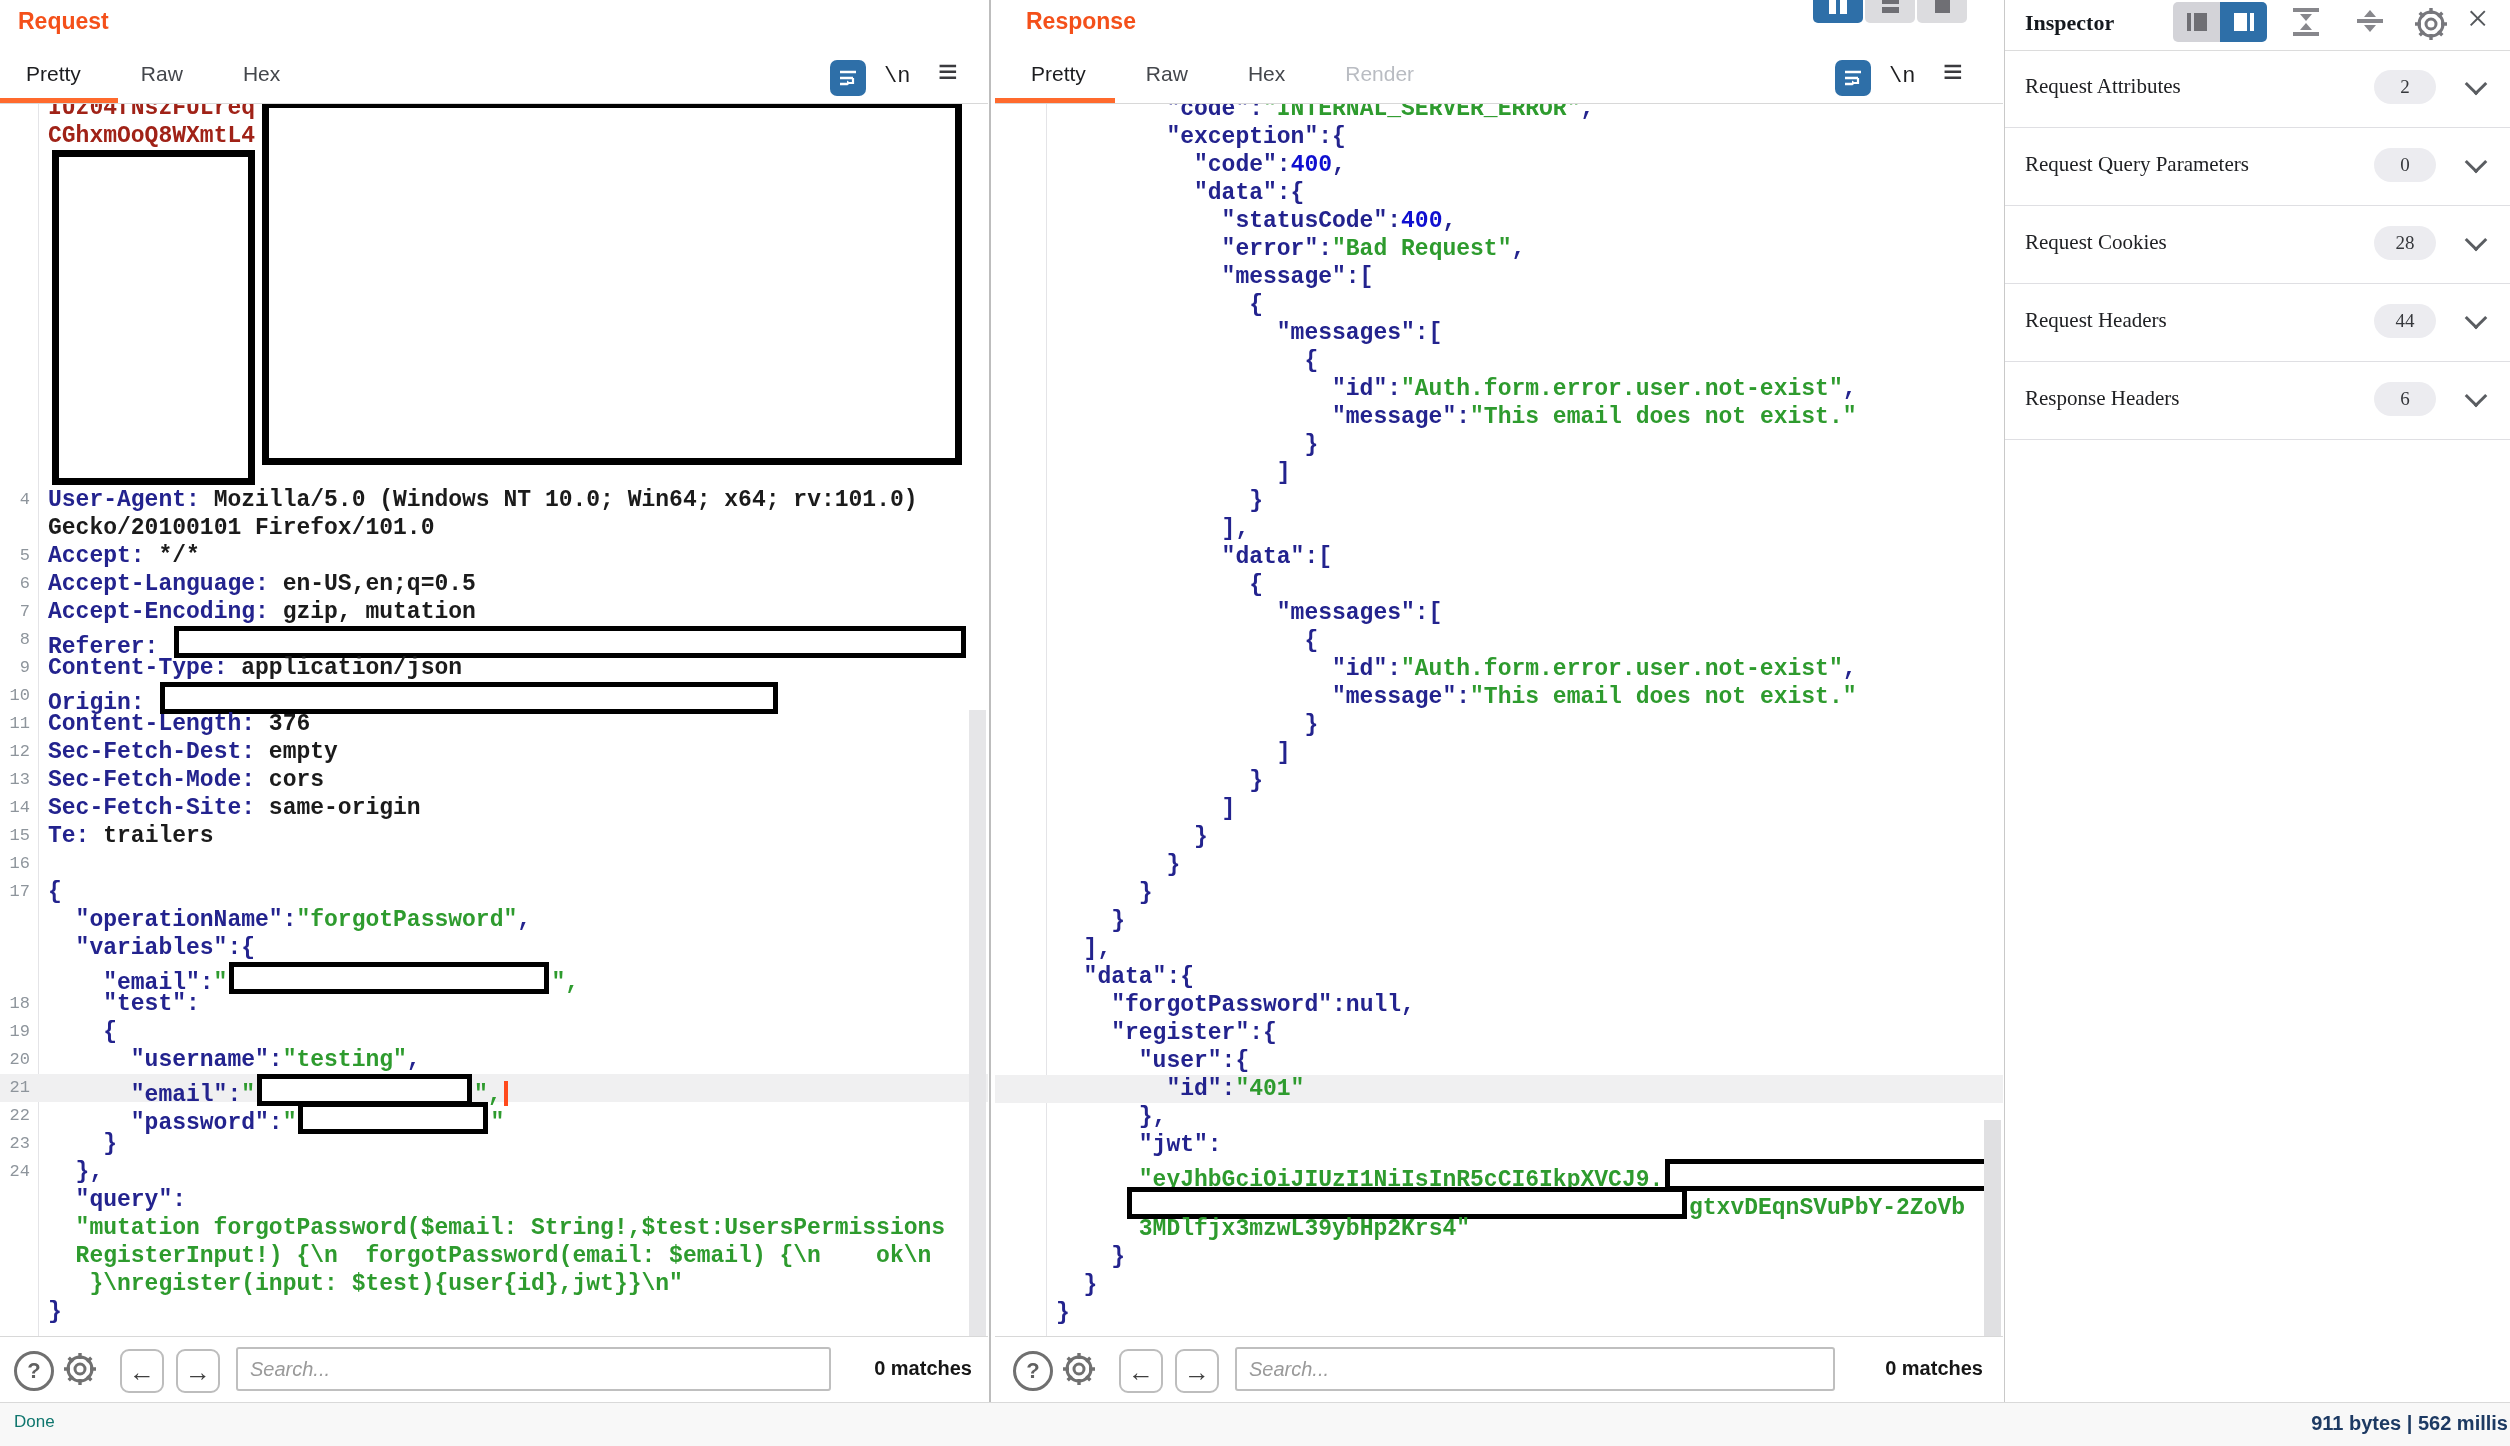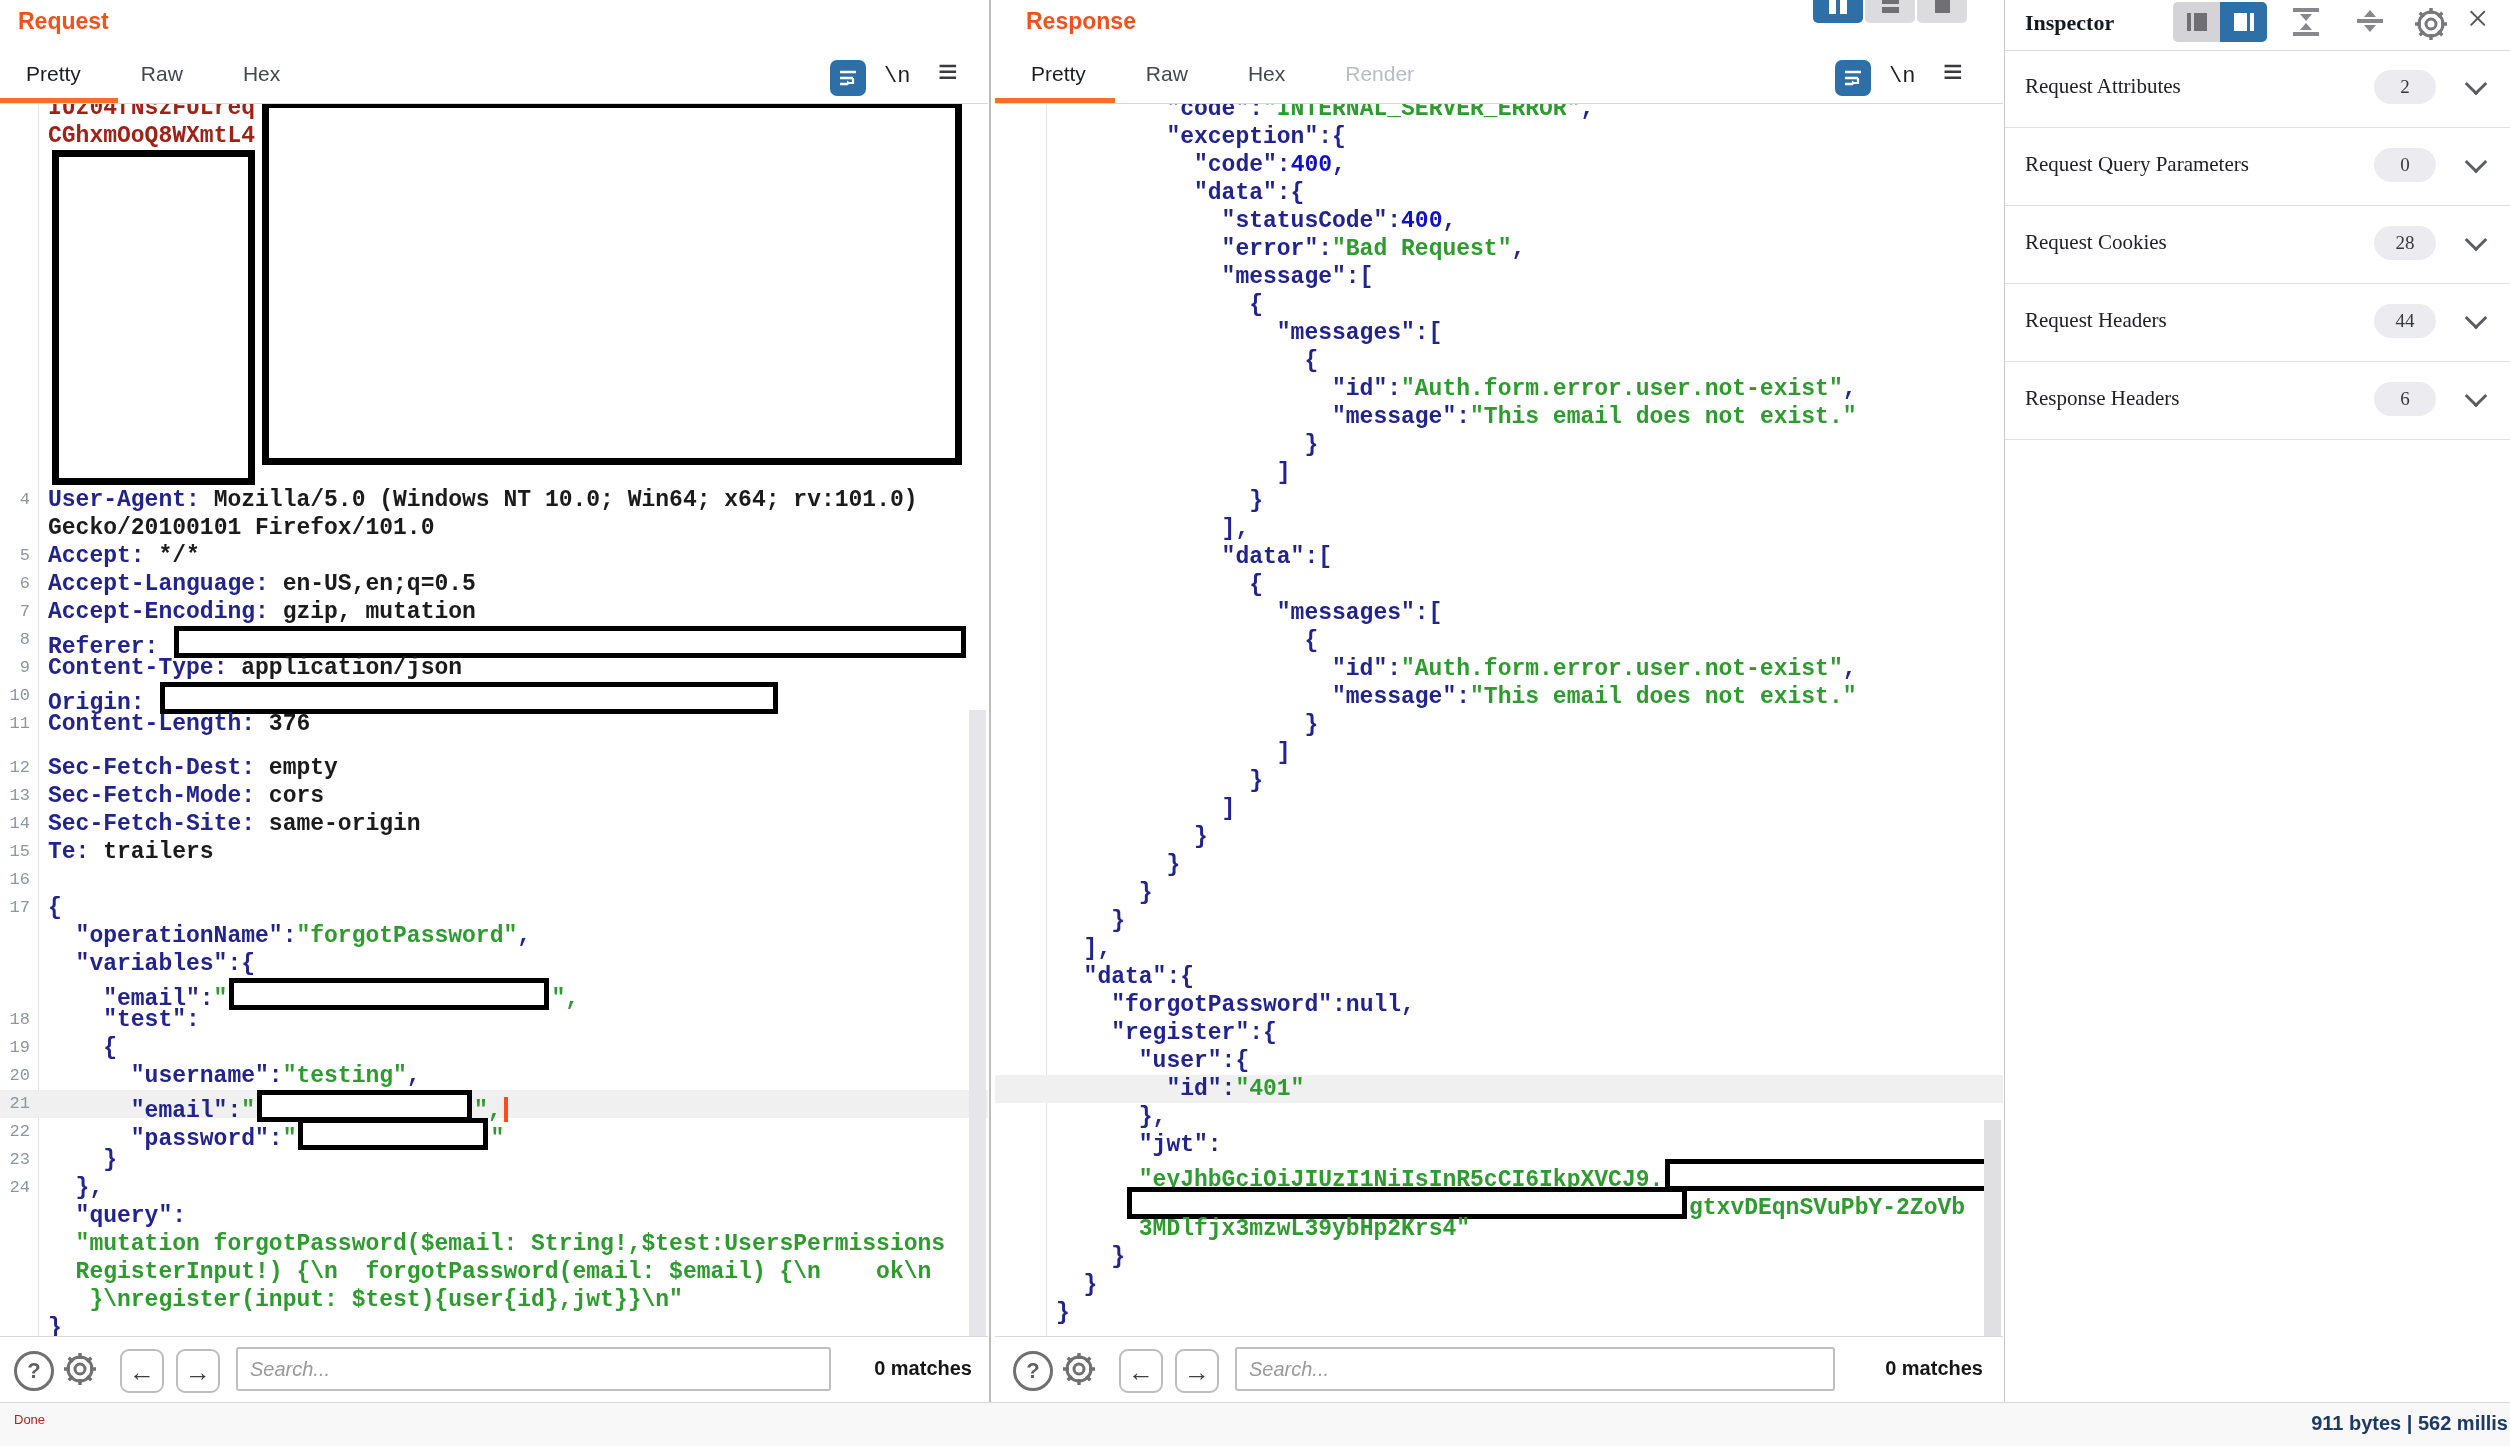--- a/index.html
+++ b/index.html
@@ -45,21 +45,21 @@
   .navbtn{position:absolute;top:12px;width:44px;height:44px;border:2px solid #bdbdbd;border-radius:9px;
           background:#fff;font-size:26px;color:#3f3f3f;text-align:center;line-height:42px;cursor:pointer;box-sizing:border-box;}
   .searchbox{position:absolute;top:10px;height:44px;border:2px solid #bfbfbf;border-radius:3px;
              padding:0 12px;font-size:20px;color:#333;box-sizing:border-box;font-family:"Liberation Sans",sans-serif;}
   .searchbox::placeholder{font-style:italic;color:#9a9a9a;}
   .matches{position:absolute;top:20px;font-size:20px;font-weight:600;color:#161616;}
   
   .vdiv{position:absolute;top:0;height:1402px;background:#bdbdbd;}
   .statusbar{position:absolute;left:0;top:1402px;width:2510px;height:44px;background:#f8f8f8;
              border-top:1px solid #d9d9d9;overflow:hidden;}
-  .status-left{position:absolute;left:14px;top:9px;font-size:13px;color:#b91c1c;}
+  .status-left{position:absolute;left:14px;top:9px;font-size:17px;color:#0f766e;}
   .status-right{position:absolute;right:2px;top:9px;font-size:20px;font-weight:600;color:#1d3a63;white-space:nowrap;}
   
   .inspector{position:absolute;left:2004px;top:0;width:506px;height:1402px;background:#fff;border-left:1px solid #c9c9c9;box-sizing:border-box;font-family:Liberation Serif, serif;}
   .insp-head{position:absolute;left:0;right:0;top:0;height:50px;border-bottom:1px solid #dcdcdc;}
   .insp-title{position:absolute;left:20px;top:10px;font-size:22px;font-weight:bold;color:#15191e;}
   .segwrap{position:absolute;left:168px;top:2px;display:flex;}
   .segbtn{width:47px;height:40px;display:flex;align-items:center;justify-content:center;cursor:pointer;}
   .segbtn.gray{background:#d3d3d8;border-radius:5px 0 0 5px;}
   .segbtn.blue{background:#2e6fa8;border-radius:0 5px 5px 0;}
   .insp-icon{position:absolute;top:8px;cursor:pointer;}
@@ -119,21 +119,21 @@
           <div class="code-row"><span class="gut"></span><span class="line" style="padding-left: 0px;"></span></div>
           <div class="code-row"><span class="gut">4</span><span class="line" style="padding-left: 0px;"><span class="sg-k">User-Agent:</span><span class="sg-t"> Mozilla/5.0 (Windows NT 10.0; Win64; x64; rv:101.0)</span></span></div>
           <div class="code-row"><span class="gut"></span><span class="line" style="padding-left: 0px;"><span class="sg-t">Gecko/20100101 Firefox/101.0</span></span></div>
           <div class="code-row"><span class="gut">5</span><span class="line" style="padding-left: 0px;"><span class="sg-k">Accept:</span><span class="sg-t"> */*</span></span></div>
           <div class="code-row"><span class="gut">6</span><span class="line" style="padding-left: 0px;"><span class="sg-k">Accept-Language:</span><span class="sg-t"> en-US,en;q=0.5</span></span></div>
           <div class="code-row"><span class="gut">7</span><span class="line" style="padding-left: 0px;"><span class="sg-k">Accept-Encoding:</span><span class="sg-t"> gzip, mutation</span></span></div>
           <div class="code-row"><span class="gut">8</span><span class="line" style="padding-left: 0px;"><span class="sg-k">Referer:</span><span class="sg-t"> </span><span class="redact" style="width: 782px;"></span></span></div>
           <div class="code-row"><span class="gut">9</span><span class="line" style="padding-left: 0px;"><span class="sg-k">Content-Type:</span><span class="sg-t"> application/json</span></span></div>
           <div class="code-row"><span class="gut">10</span><span class="line" style="padding-left: 0px;"><span class="sg-k">Origin:</span><span class="sg-t"> </span><span class="redact" style="width: 608px;"></span></span></div>
           <div class="code-row"><span class="gut">11</span><span class="line" style="padding-left: 0px;"><span class="sg-k">Content-Length:</span><span class="sg-t"> 376</span></span></div>
-          <div class="code-row"><span class="gut">12</span><span class="line" style="padding-left: 0px; margin-top: 16px;"><span class="sg-k">Sec-Fetch-Dest:</span><span class="sg-t"> empty</span></span></div>
+          <div class="code-row"><span class="gut">12</span><span class="line" style="padding-left: 0px;"><span class="sg-k">Sec-Fetch-Dest:</span><span class="sg-t"> empty</span></span></div>
           <div class="code-row"><span class="gut">13</span><span class="line" style="padding-left: 0px;"><span class="sg-k">Sec-Fetch-Mode:</span><span class="sg-t"> cors</span></span></div>
           <div class="code-row"><span class="gut">14</span><span class="line" style="padding-left: 0px;"><span class="sg-k">Sec-Fetch-Site:</span><span class="sg-t"> same-origin</span></span></div>
           <div class="code-row"><span class="gut">15</span><span class="line" style="padding-left: 0px;"><span class="sg-k">Te:</span><span class="sg-t"> trailers</span></span></div>
           <div class="code-row"><span class="gut">16</span><span class="line" style="padding-left: 0px;"></span></div>
           <div class="code-row"><span class="gut">17</span><span class="line" style="padding-left: 0px;"><span class="sg-k">{</span></span></div>
           <div class="code-row"><span class="gut"></span><span class="line" style="padding-left: 27.6px;"><span class="sg-k">"operationName":</span><span class="sg-s">"forgotPassword"</span><span class="sg-k">,</span></span></div>
           <div class="code-row"><span class="gut"></span><span class="line" style="padding-left: 27.6px;"><span class="sg-k">"variables":{</span></span></div>
           <div class="code-row"><span class="gut"></span><span class="line" style="padding-left: 55.2px;"><span class="sg-k">"email":</span><span class="sg-s">"</span><span class="redact" style="width: 310px;"></span><span class="sg-s">",</span></span></div>
           <div class="code-row"><span class="gut">18</span><span class="line" style="padding-left: 55.2px;"><span class="sg-k">"test":</span></span></div>
           <div class="code-row"><span class="gut">19</span><span class="line" style="padding-left: 55.2px;"><span class="sg-k">{</span></span></div>

